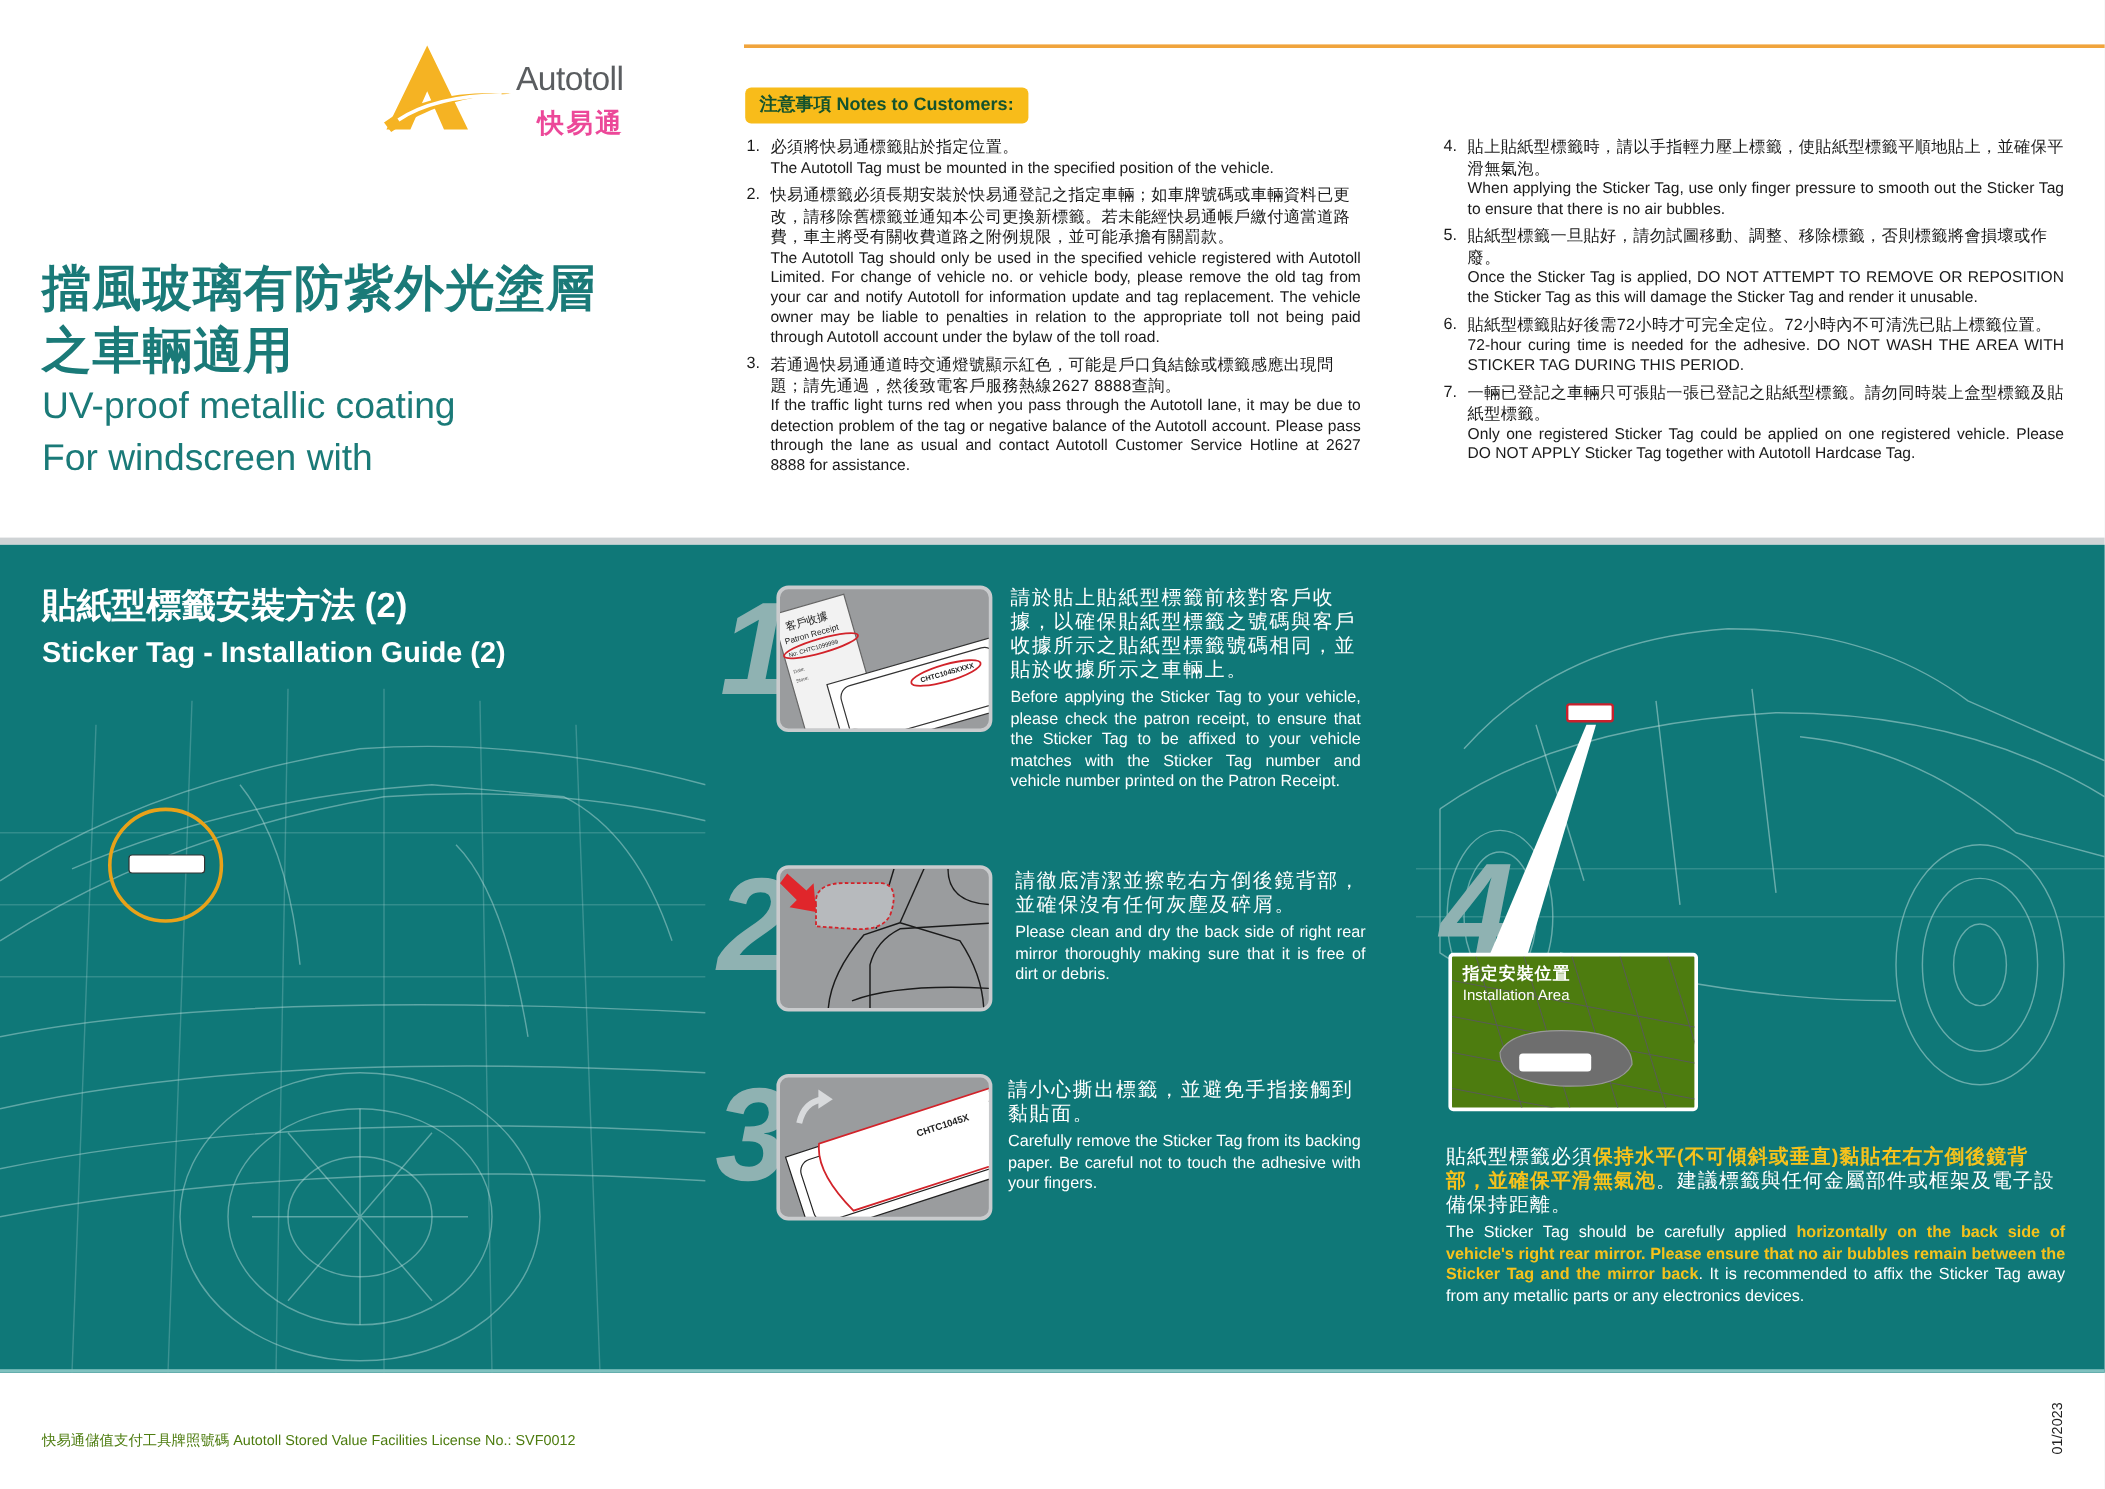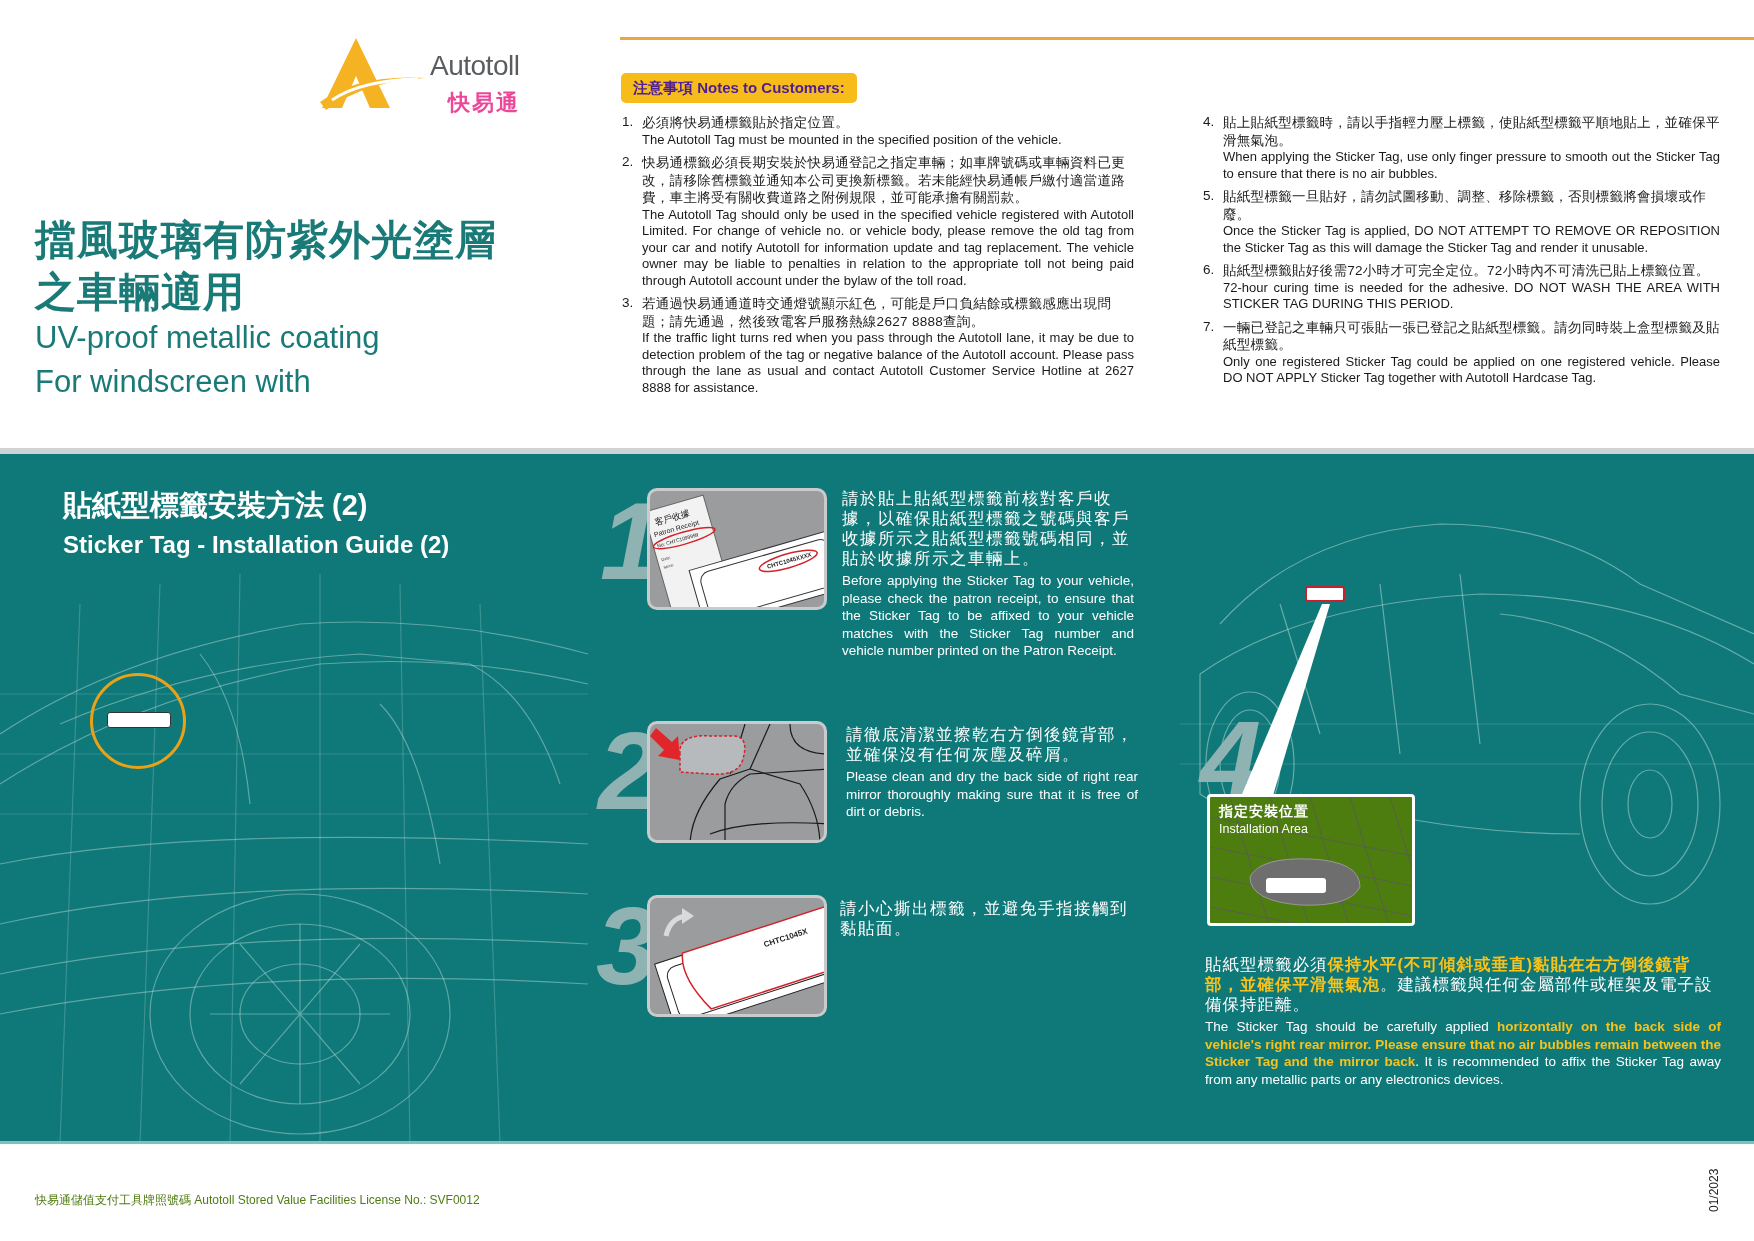--- a/index.html
+++ b/index.html
@@ -11,42 +11,42 @@
   .logo svg.mark { position: absolute; left: 0; top: 0; }
   .logo .brand-en { position: absolute; left: 112px; top: 14px; font-size: 28px; font-weight: normal; color: #5a5d60; letter-spacing: -0.5px; text-align: right; }
   .logo .brand-zh { position: absolute; left: 130px; top: 52px; font-size: 22px; font-weight: bold; color: #ec4899; letter-spacing: 2px; }
 
   .hero { position: absolute; left: 35px; top: 214px; color: #1a7a78; }
   .hero .zh { font-size: 41px; font-weight: bold; line-height: 52px; letter-spacing: 1px; }
   .hero .en { font-size: 31px; line-height: 40px; margin-top: 4px; }
 
   .orange-rule { position: absolute; left: 620px; top: 37px; width: 1134px; height: 3px; background: #f0a43c; }
 
-  .notes-badge { position: absolute; left: 621px; top: 73px; height: 30px; padding: 0 12px; background: #f8bc1a; border-radius: 5px; font-size: 15px; font-weight: bold; line-height: 30px; color: #4c1d95; }
+  .notes-badge { position: absolute; left: 621px; top: 73px; height: 30px; padding: 0 12px; background: #f8bc1a; border-radius: 5px; font-size: 15px; font-weight: bold; line-height: 30px; color: #14532d; }
 
   .notes-col { position: absolute; font-size: 13px; line-height: 16.5px; color: #1a1a1a; }
   .notes-col.left { left: 622px; top: 114px; width: 512px; }
   .notes-col.right { left: 1203px; top: 114px; width: 517px; }
   .note { display: flex; margin-bottom: 6px; }
   .note .num { width: 20px; flex: none; font-size: 13.5px; }
   .note .body { flex: 1; }
   .note .zh { font-size: 13.5px; line-height: 17.5px; letter-spacing: 0.3px; }
   .note .en { text-align: justify; }
 
   
   .grey-band { position: absolute; left: 0; top: 448px; width: 1754px; height: 6px; background: #cfd3d5; }
 
   
   .teal { position: absolute; left: 0; top: 454px; width: 1754px; height: 690px; background: #0f7878; overflow: hidden; }
   .teal .bottom-line { position: absolute; left: 0; bottom: 0; width: 100%; height: 3px; background: #7fc1bf; }
 
   .wire-left { position: absolute; left: 0; top: 90px; width: 588px; height: 600px; }
   .wire-right { position: absolute; left: 1180px; top: 40px; width: 574px; height: 420px; }
 
-  .guide-title { position: absolute; left: 35px; top: 32px; color: #ffffff; margin-left: 28px; }
+  .guide-title { position: absolute; left: 35px; top: 32px; color: #ffffff; }
   .guide-title .zh { font-size: 29px; font-weight: bold; line-height: 38px; }
   .guide-title .en { font-size: 24px; font-weight: bold; line-height: 34px; margin-top: 4px; }
 
   .target-ring { position: absolute; left: 90px; top: 219px; width: 96px; height: 96px; border: 3px solid #e8a219; border-radius: 50%; }
   .target-tag { position: absolute; left: 107px; top: 258px; width: 64px; height: 16px; background: #fff; border: 1px solid #333; border-radius: 3px; }
 
   .step { position: absolute; }
   .step .big-num { position: absolute; font-size: 110px; font-weight: bold; font-style: italic; color: #8fb2b2; line-height: 1; font-family: "Liberation Sans", sans-serif; }
   .step .pic { position: absolute; background: #9a9c9e; border: 3px solid #c9cbcd; border-radius: 10px; overflow: hidden; }
   .step .text { position: absolute; color: #ffffff; }
@@ -240,20 +240,21 @@
           <rect x="18" y="48" width="184" height="54" rx="10" fill="none" stroke="#222"></rect>
           <path d="M40,38 Q30,60 50,100 L210,100 L210,38 Z" fill="#ffffff" stroke="#d2232a" stroke-width="1.5"></path>
           <text x="120" y="58" font-size="8" font-weight="bold" fill="#222">CHTC1045X</text>
         </g>
         <path d="M16,38 Q20,20 36,18" stroke="#d8dadc" stroke-width="5" fill="none"></path>
         <polygon points="32,10 44,18 32,26" fill="#d8dadc"></polygon>
       </svg>
     </div>
     <div class="text" style="left:840px; top:444px; width:294px;">
       <div class="zh">請小心撕出標籤，並避免手指接觸到黏貼面。</div>
+      <div class="en">Carefully remove the Sticker Tag from its backing paper. Be careful not to touch the adhesive with your fingers.</div>
     </div>
   </div>
 
   <svg class="wire-right" viewBox="0 0 574 420">
     <g stroke="#bfe0de" stroke-opacity="0.5" fill="none" stroke-width="1.2">
       <path d="M40,130 Q120,40 260,30 Q380,30 460,90 L574,140"></path>
       <path d="M20,180 Q120,110 300,100 Q460,100 574,170"></path>
       <path d="M20,180 L20,300 Q60,330 200,320"></path>
       <path d="M100,110 L140,240 M200,90 L220,260 M280,80 L300,250"></path>
       <ellipse cx="70" cy="270" rx="44" ry="72"></ellipse>

